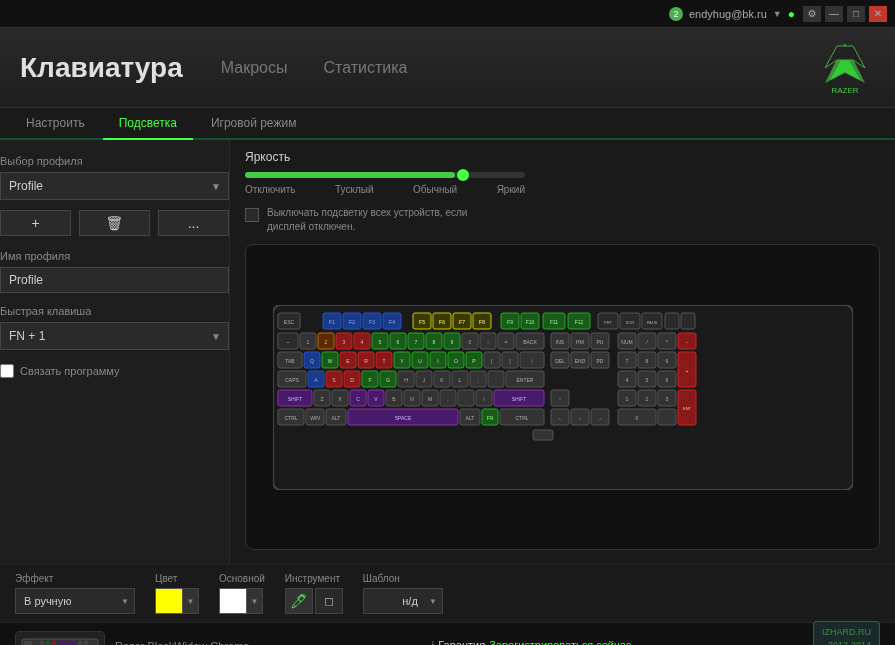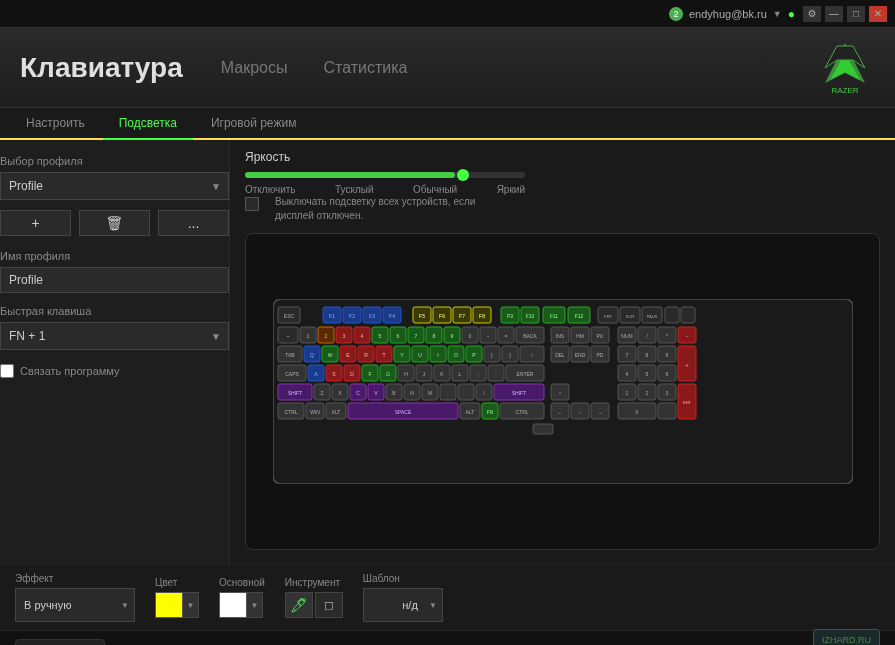--- a/index.html
+++ b/index.html
@@ -86,21 +86,21 @@
       width: 60px;
       height: 60px;
     }
 
     
     .tabs {
       height: 32px;
       background: #1a1a1a;
       display: flex;
       align-items: stretch;
-      border-bottom: 2px solid #fde047;
+      border-bottom: 2px solid #14532d;
       padding: 0 10px;
       gap: 2px;
     }
     .tab {
       padding: 0 16px;
       font-size: 12px;
       display: flex;
       align-items: center;
       cursor: pointer;
       color: #888;
@@ -263,22 +263,22 @@
     .brightness-labels {
       display: flex;
       justify-content: space-between;
       width: 280px;
       font-size: 10px;
       color: #888;
     }
     .brightness-right {
       display: flex;
       align-items: flex-start;
-      gap: 16px;
-      margin-top: 0;
+      gap: 8px;
+      margin-top: 11px;
     }
     .checkbox-custom {
       width: 14px; height: 14px;
       border: 1px solid #555;
       background: #2a2a2a;
       flex-shrink: 0;
       margin-top: 2px;
     }
     .brightness-note {
       font-size: 10px;
@@ -325,21 +325,21 @@
     .toolbar-label {
       font-size: 10px;
       color: #888;
     }
     .toolbar-select-wrapper {
       position: relative;
       display: flex;
       align-items: center;
     }
     .toolbar-select {
-      height: 34px;
+      height: 26px;
       background: #2a2a2a;
       border: 1px solid #444;
       color: #ccc;
       font-size: 11px;
       padding: 0 24px 0 8px;
       appearance: none;
       cursor: pointer;
       min-width: 100px;
     }
     .toolbar-color-swatch {

